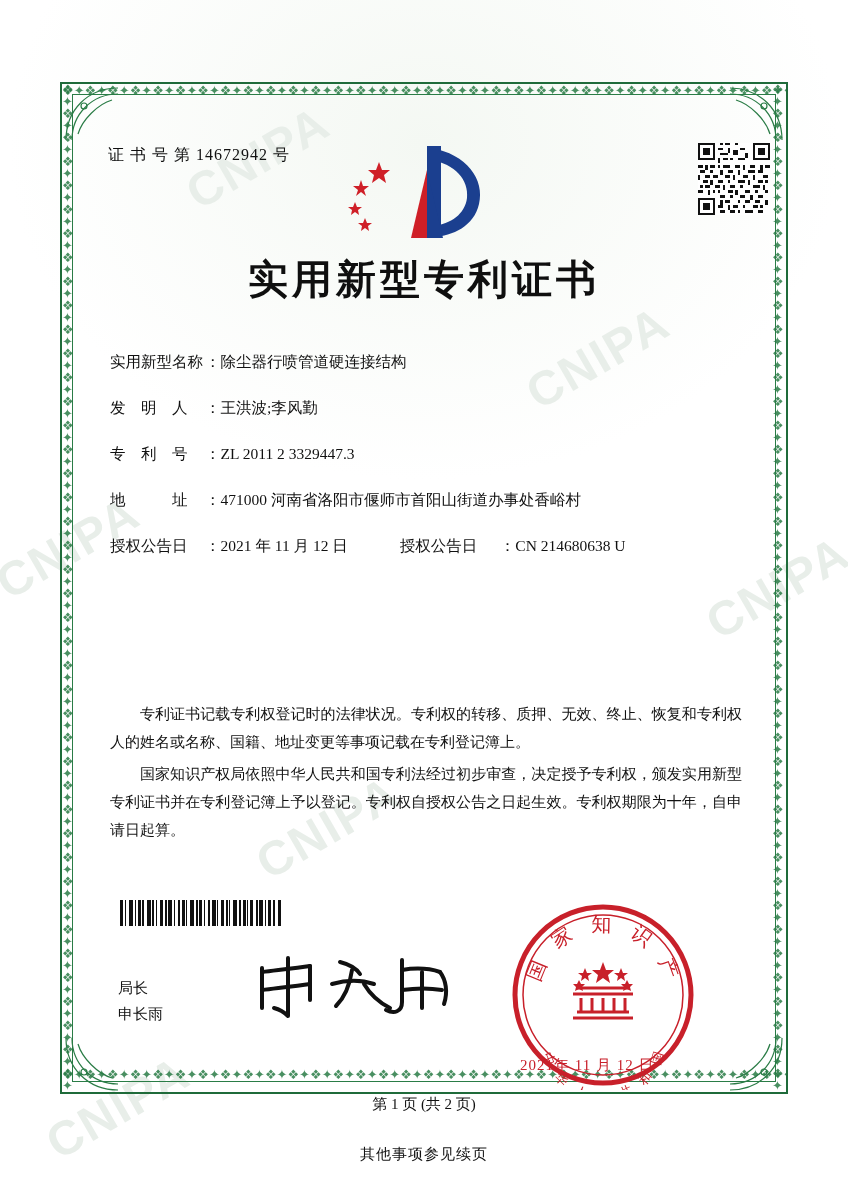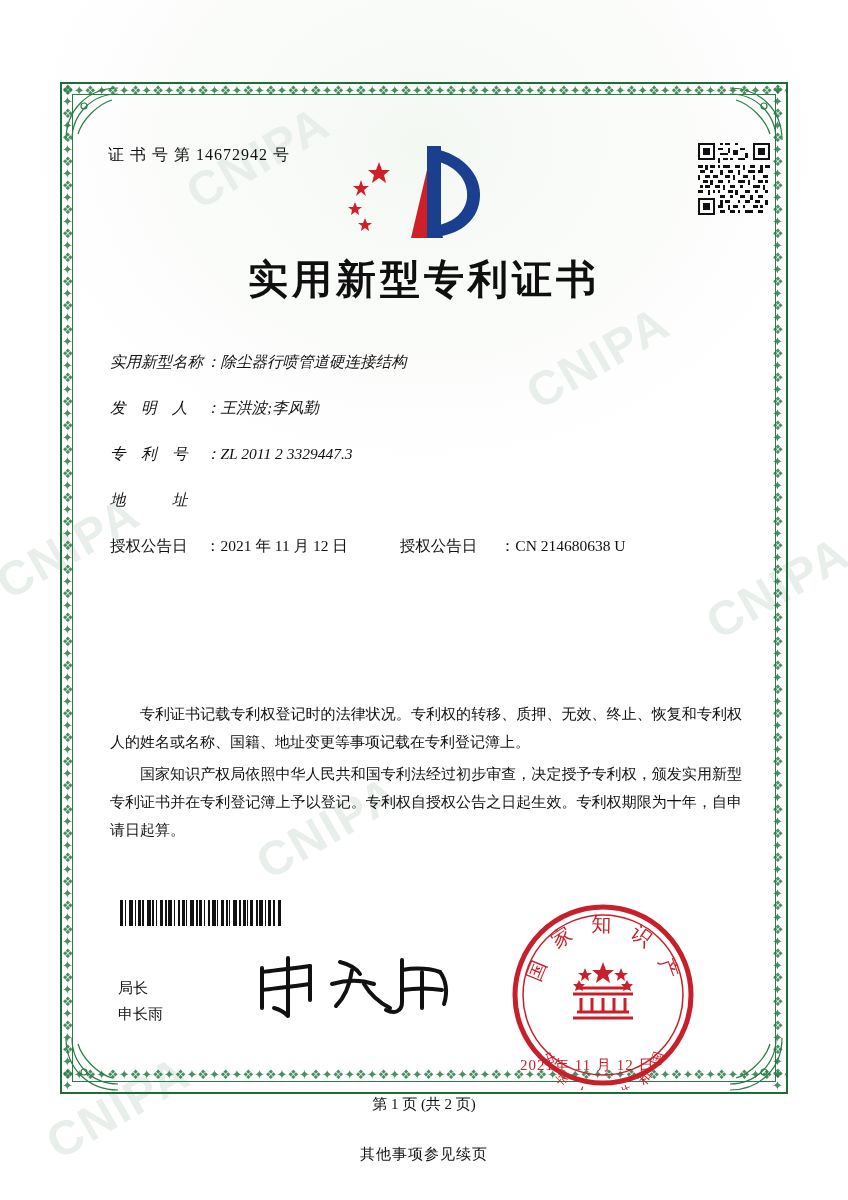--- a/index.html
+++ b/index.html
@@ -82,21 +82,20 @@
   }
 
   
   .fields{
     position:absolute;left:110px;top:352px;width:630px;
   }
   .row{
     display:flex;align-items:flex-start;
     font-size:15.5px;color:#111;
     margin-bottom:25px;
-    font-style:italic;
   }
   .lab{
     width:95px;flex:none;
     letter-spacing:0px;
   }
   .lab.spread{
     display:flex;justify-content:space-between;
   }
   .val{flex:1;}
   .row-inline{display:flex;align-items:center;font-size:15.5px;color:#111;margin-bottom:0;}
@@ -352,20 +351,21 @@
 
     <div class="row">
       <div class="lab spread">专　利　号</div>
       <div class="val">：<span>ZL 2011 2 3329447.3</span></div>
     </div>
 
 
 
     <div class="row">
       <div class="lab spread">地　　　址</div>
+      <div class="val">：<span>471000 河南省洛阳市偃师市首阳山街道办事处香峪村</span></div>
     </div>
 
     <div class="row-inline">
       <div class="pub-date-lab">授权公告日</div>
       <div>：<span>2021 年 11 月 12 日</span></div>
       <div class="pub-no-lab">授权公告日</div>
       <div>：<span>CN 214680638 U</span></div>
     </div>
 
   </div>

